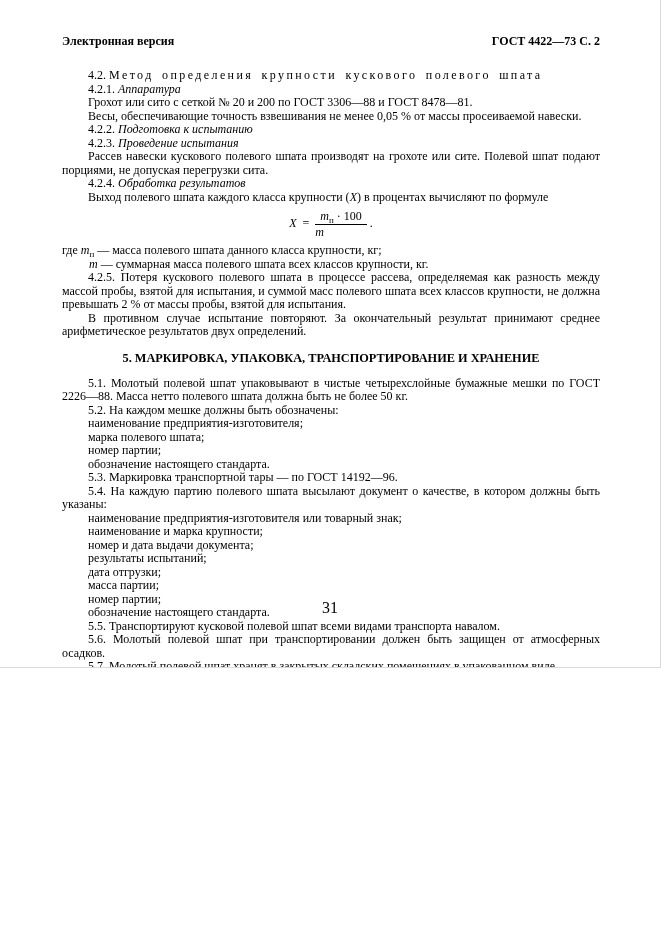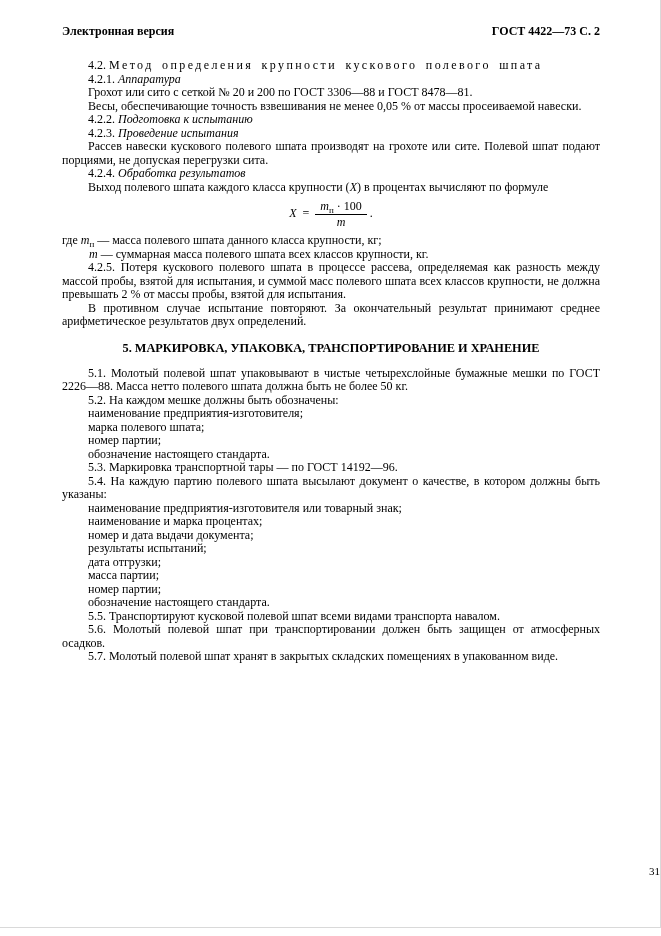--- a/index.html
+++ b/index.html
@@ -1,25 +1,25 @@
 <!DOCTYPE html>
 <html><head>
 <meta charset="utf-8">
 <style>
   * { margin: 0; padding: 0; box-sizing: border-box; }
   html, body { background: #ffffff; }
   .page {
     width: 661px;
-    height: 928px;
+    height: 668px;
     background: #ffffff;
     color: #000000;
     font-family: "Liberation Serif", "DejaVu Serif", serif;
     font-size: 12px;
     position: relative;
-    padding: 24px 60px 0 62px;
+    padding: 34px 60px 0 62px;
     overflow: hidden;
     border-right: 1px solid #d9d9d9;
     border-bottom: 1px solid #d9d9d9;
   }
   .hdr {
     display: flex;
     justify-content: space-between;
     font-weight: bold;
     font-size: 12px;
     margin-bottom: 20px;
@@ -37,21 +37,21 @@
   sub { font-size: 9px; vertical-align: sub; line-height: 0; }
   .formula {
     text-align: center;
     margin: 6px 0 5px 0;
     line-height: 14px;
   }
   .formula .eq { margin: 0 6px; }
   .frac {
     display: inline-block;
     vertical-align: middle;
-    text-align: center;
+    text-align: left;
   }
   .frac .num {
     display: block;
     border-bottom: 1px solid #000;
     padding: 0 5px 1px 5px;
     line-height: 13px;
   }
   .frac .den {
     display: block;
     padding-top: 1px;
@@ -64,22 +64,22 @@
     font-weight: bold;
     font-size: 12.3px;
     line-height: 14px;
     margin: 12px 0 12px 0;
   }
   .footer {
     position: absolute;
     bottom: 50px;
     left: 0;
     width: 100%;
-    text-align: right;
-    font-size: 11px;
+    text-align: center;
+    font-size: 16px;
   }
 </style>
 </head>
 <body>
 
 <div class="page">
 
   <div class="hdr">
     <span>Электронная версия</span>
     <span>ГОСТ 4422—73 С. 2</span>
@@ -119,21 +119,21 @@
 
   <p class="ind li">наименование предприятия-изготовителя;</p>
   <p class="ind li">марка полевого шпата;</p>
   <p class="ind li">номер партии;</p>
   <p class="ind li">обозначение настоящего стандарта.</p>
 
   <p class="ind">5.3. Маркировка транспортной тары — по ГОСТ 14192—96.</p>
   <p class="ind">5.4. На каждую партию полевого шпата высылают документ о качестве, в котором должны быть указаны:</p>
 
   <p class="ind li">наименование предприятия-изготовителя или товарный знак;</p>
-  <p class="ind li">наименование и марка процентах;</p>
+  <p class="ind li">наименование и марка крупности;</p>
   <p class="ind li">номер и дата выдачи документа;</p>
   <p class="ind li">результаты испытаний;</p>
   <p class="ind li">дата отгрузки;</p>
   <p class="ind li">масса партии;</p>
   <p class="ind li">номер партии;</p>
   <p class="ind li">обозначение настоящего стандарта.</p>
 
   <p class="ind">5.5. Транспортируют кусковой полевой шпат всеми видами транспорта навалом.</p>
   <p class="ind">5.6. Молотый полевой шпат при транспортировании должен быть защищен от атмосферных осадков.</p>
   <p class="ind">5.7. Молотый полевой шпат хранят в закрытых складских помещениях в упакованном виде.</p>

